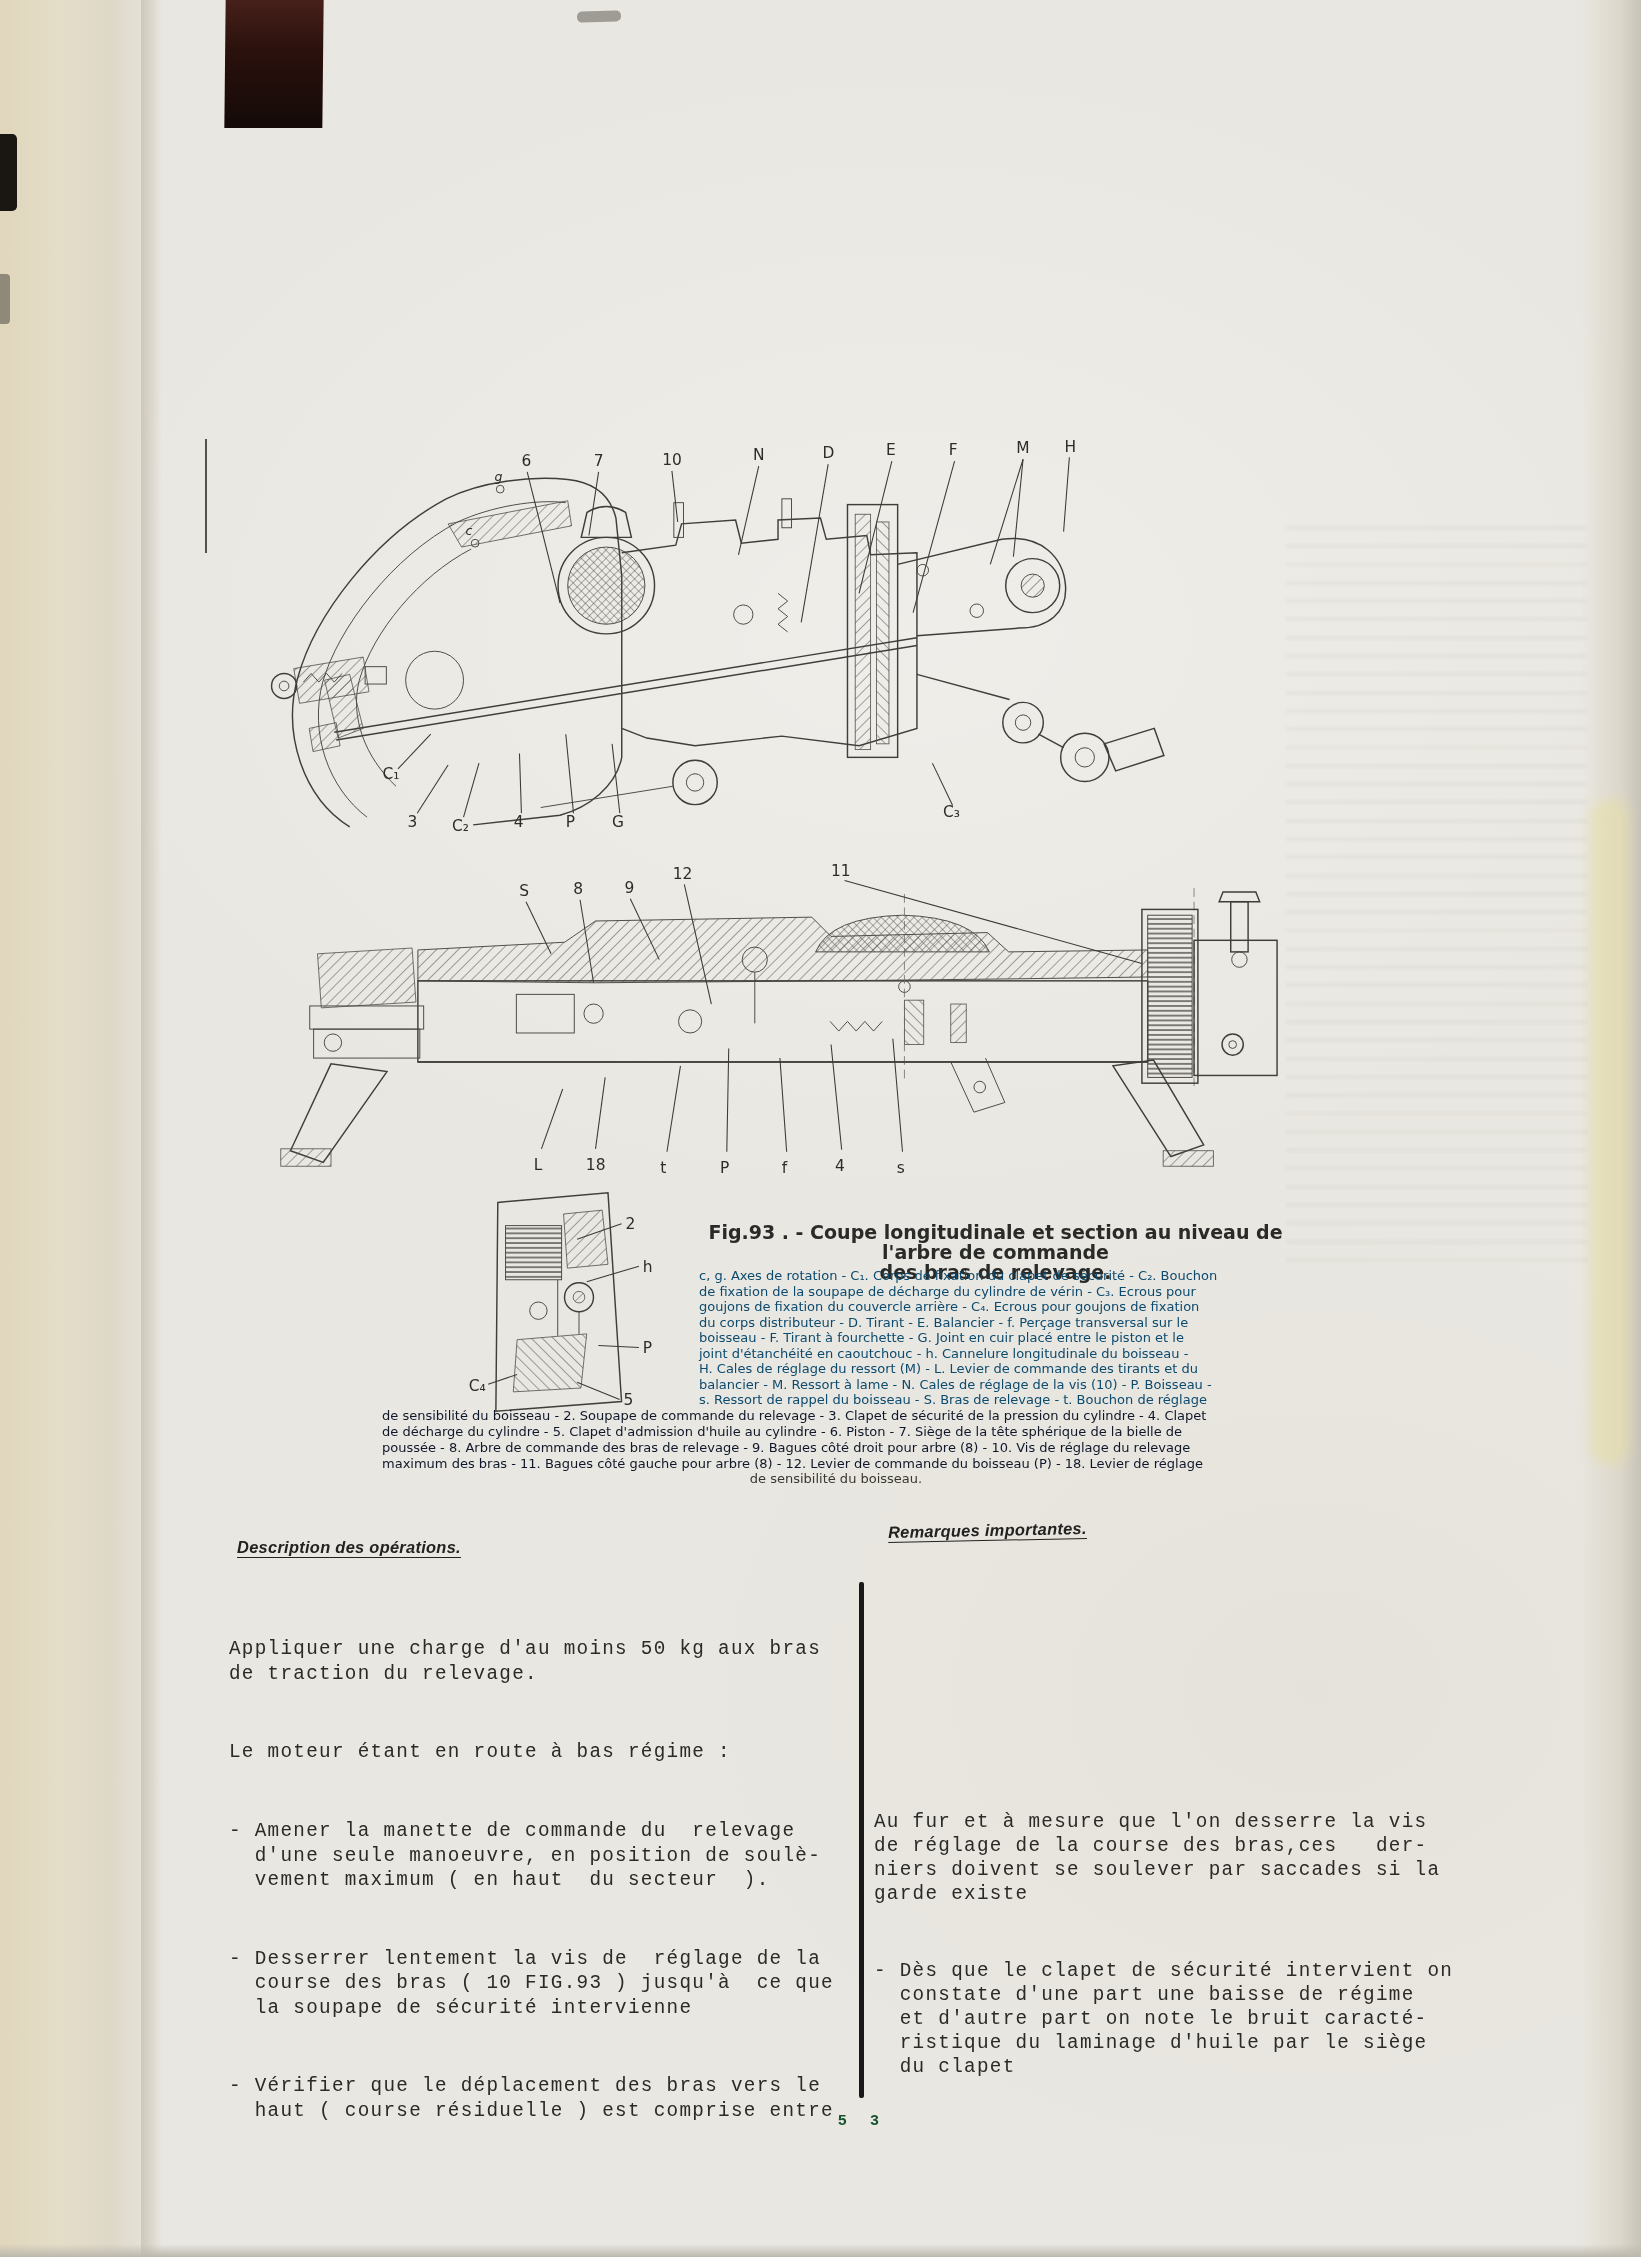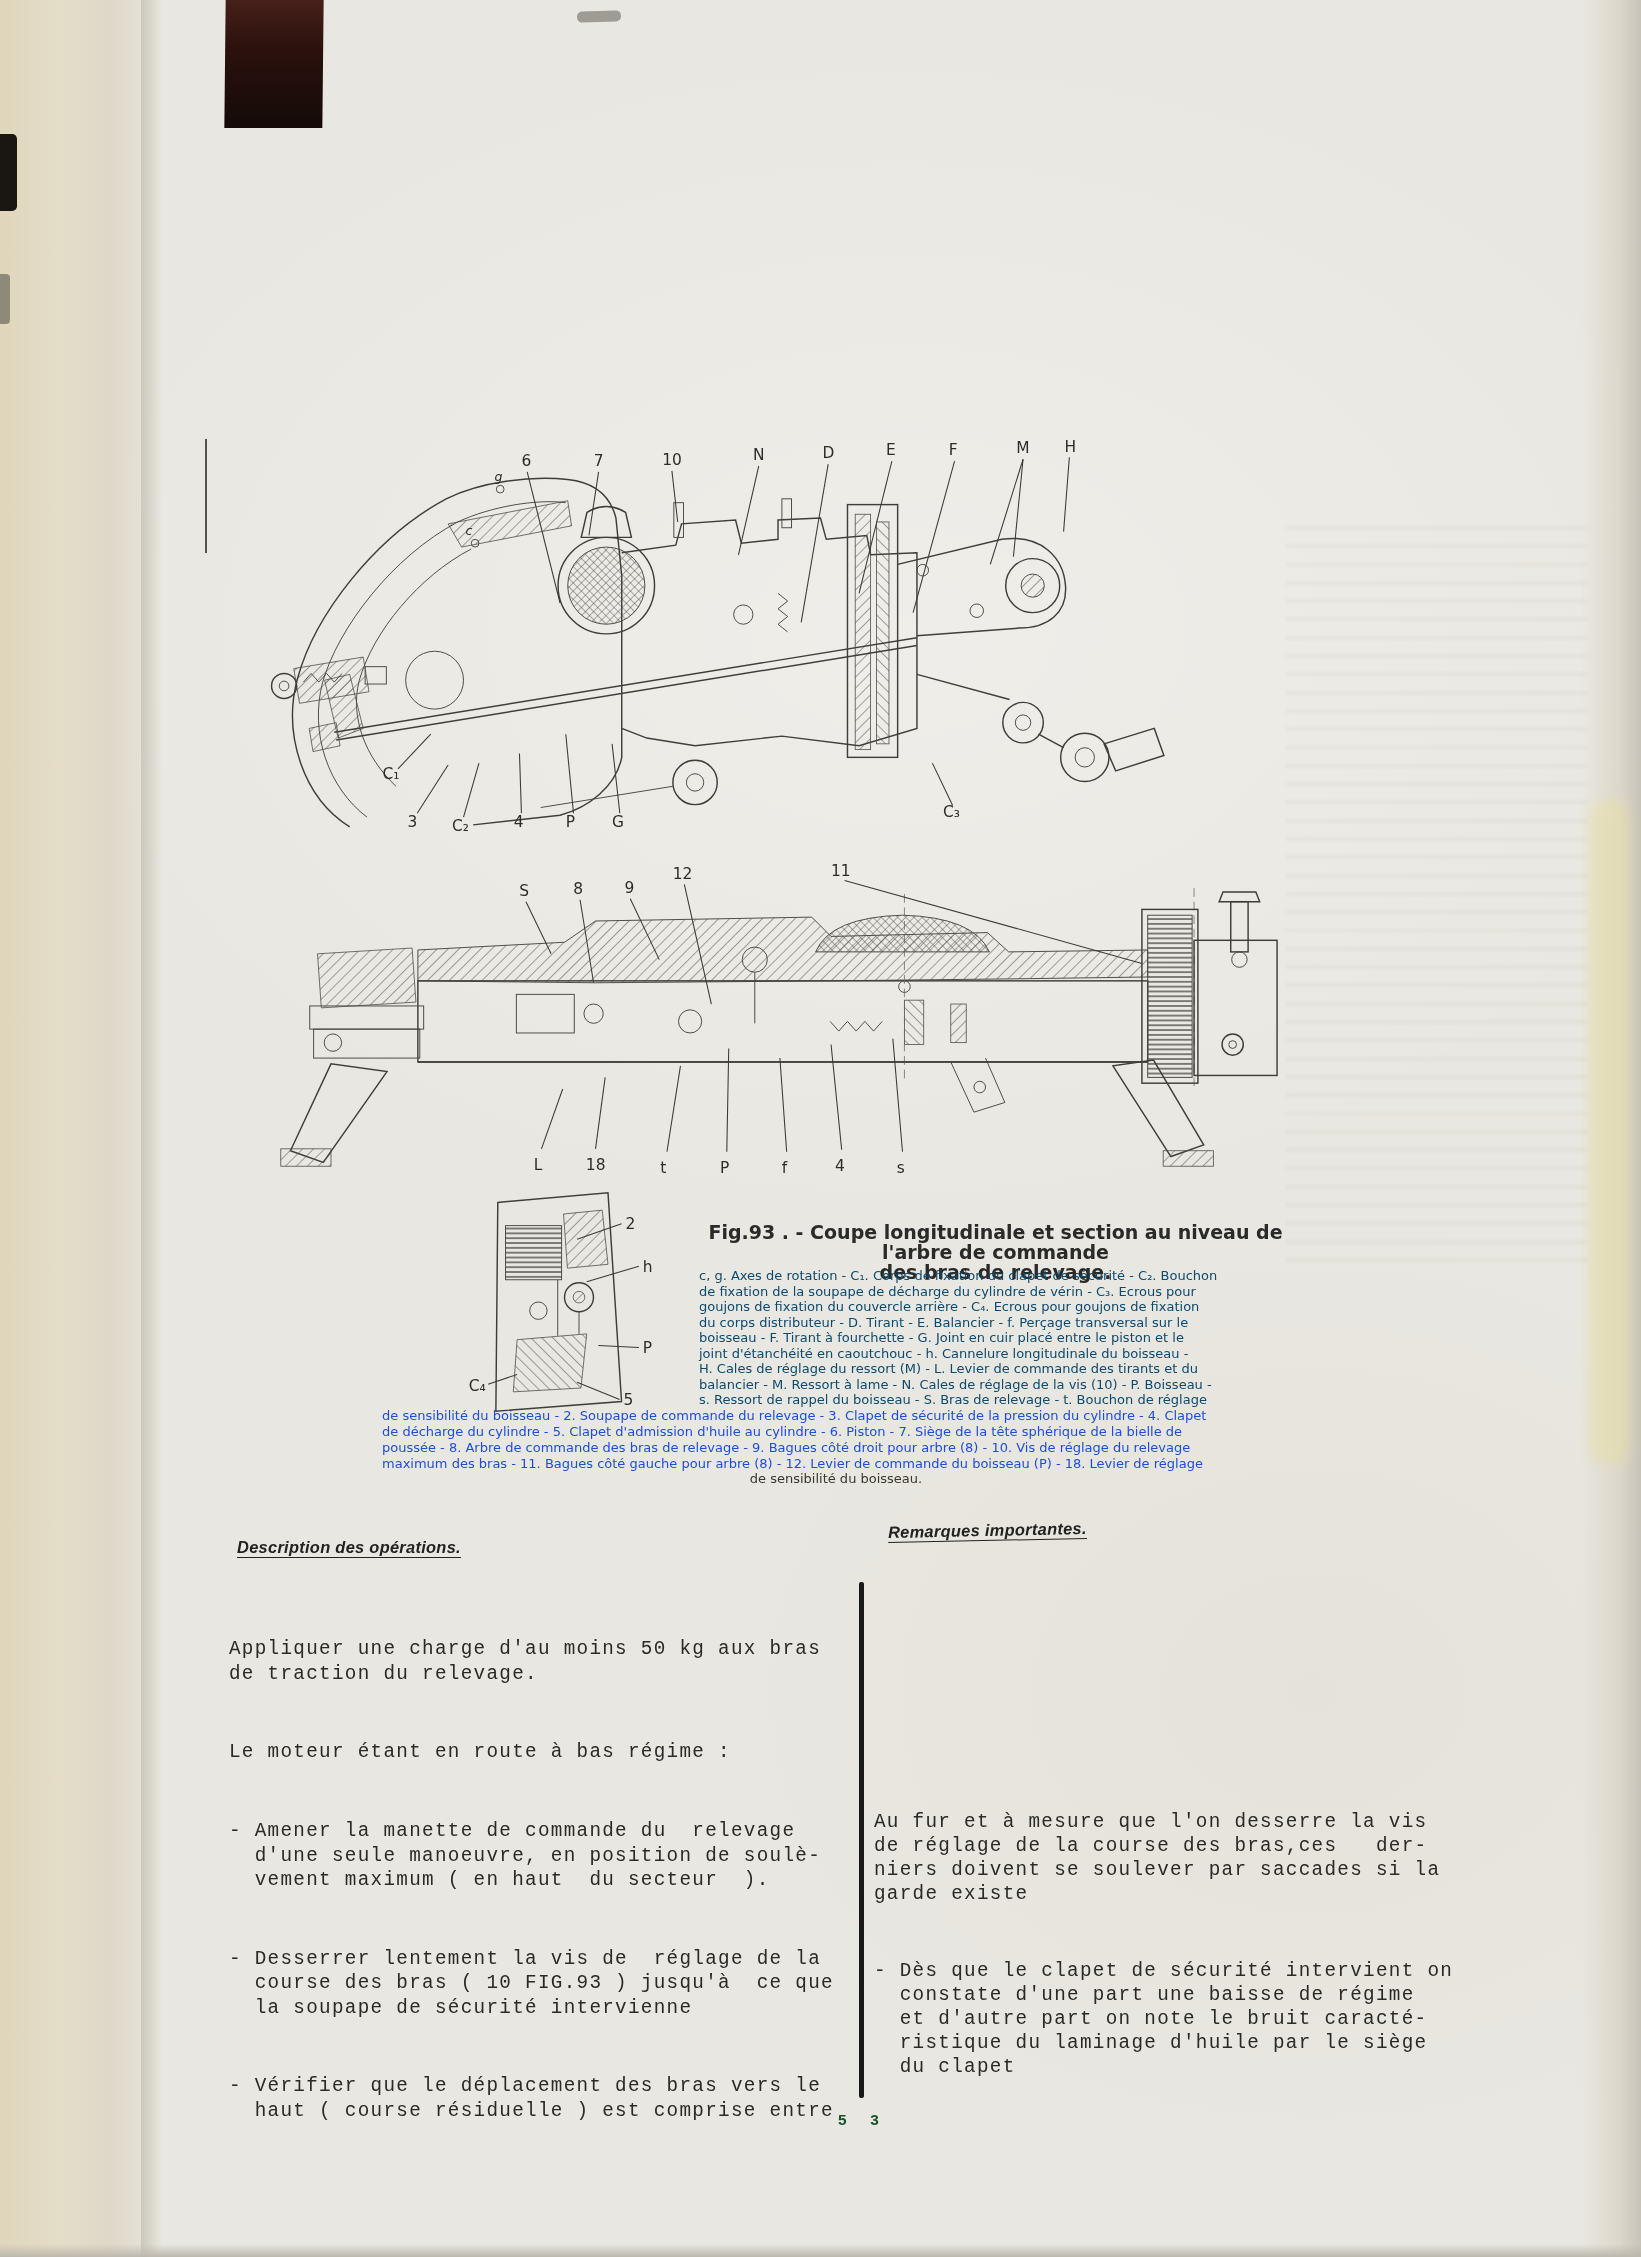--- a/index.html
+++ b/index.html
@@ -27,21 +27,21 @@
   .yellow-patch{left:1589px;top:799px;width:41px;height:666px;background:#e7dfa2;opacity:.5;filter:blur(5.8px);border-radius:19.3px;}
   .edge-bottom{left:0;bottom:0;width:1641px;height:13.5px;background:linear-gradient(0deg,#bcb8ad,rgba(233,231,225,0));}
   .ghost-print{left:1286px;top:526px;width:301px;height:743px;opacity:.55;filter:blur(1.4px);
     background:repeating-linear-gradient(180deg,rgba(108,102,85,.10) 0 3.9px,rgba(108,102,85,0) 3.9px 18.3px);}
   .fig-margin-line{left:205px;top:439px;width:1.9px;height:114px;background:#55524c;}
   
   .cap{left:703px;top:1222px;width:585px;text-align:center;color:#2a2a28;
     font-family:"DejaVu Sans",sans-serif;font-size:19px;line-height:20px;font-weight:700;}
   .leg{left:699px;top:1268px;width:585px;color:#0c4a6e;white-space:pre-line;
     font-family:"DejaVu Sans",sans-serif;font-size:13px;line-height:15.5px;}
-  .legw{left:382px;top:1408px;width:908px;color:#1d4ed8;white-space:pre-line;
+  .legw{left:382px;top:1408px;width:908px;color:#0f172a;white-space:pre-line;
     font-family:"DejaVu Sans",sans-serif;font-size:13px;line-height:16px;}
   .legw-last{left:382px;top:1471px;width:908px;text-align:center;color:#3a372f;
     font-family:"DejaVu Sans",sans-serif;font-size:13px;}
   
   .hdg{position:absolute;font-family:"Liberation Sans",sans-serif;font-style:italic;font-weight:700;
     font-size:16.4px;color:#232220;text-decoration:underline;text-underline-offset:3.9px;
     text-decoration-thickness:1.4px;letter-spacing:0.3px;}
   .hdg-left{left:237px;top:1538px;}
   .hdg-right{left:888px;top:1521px;transform:rotate(-1.2deg);}
   

